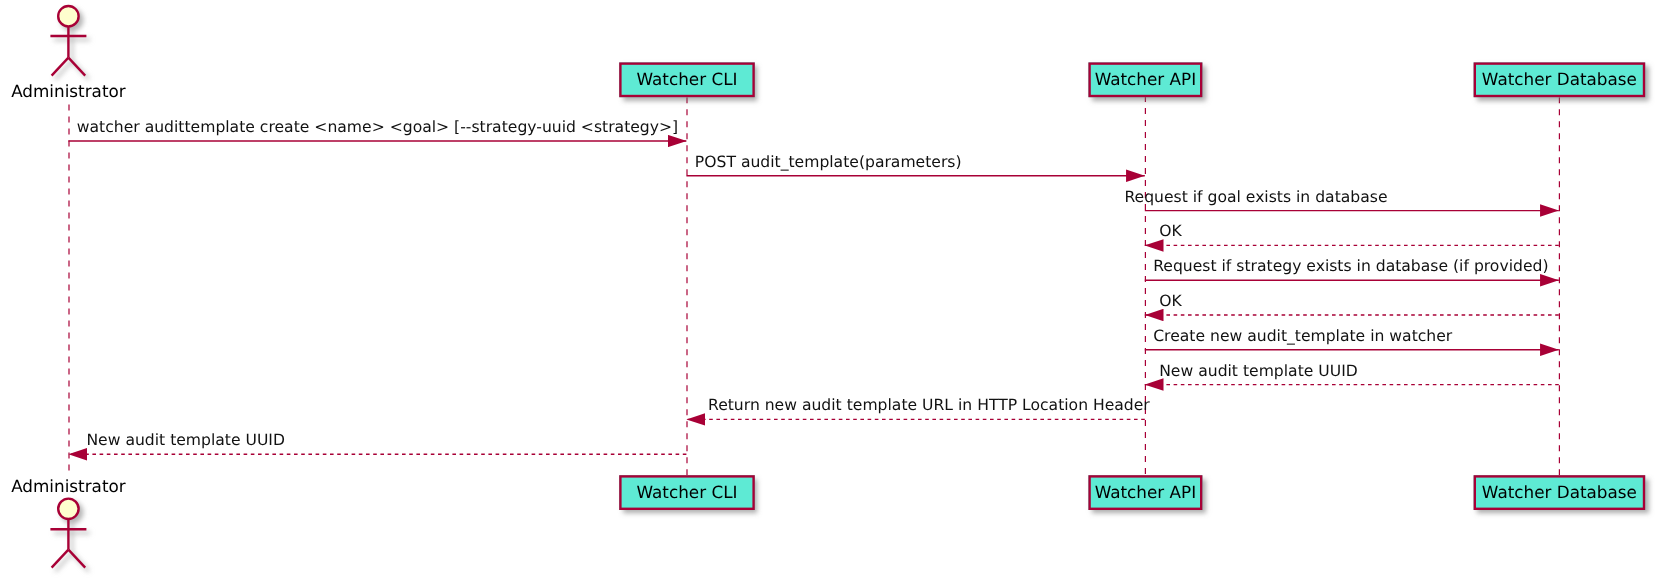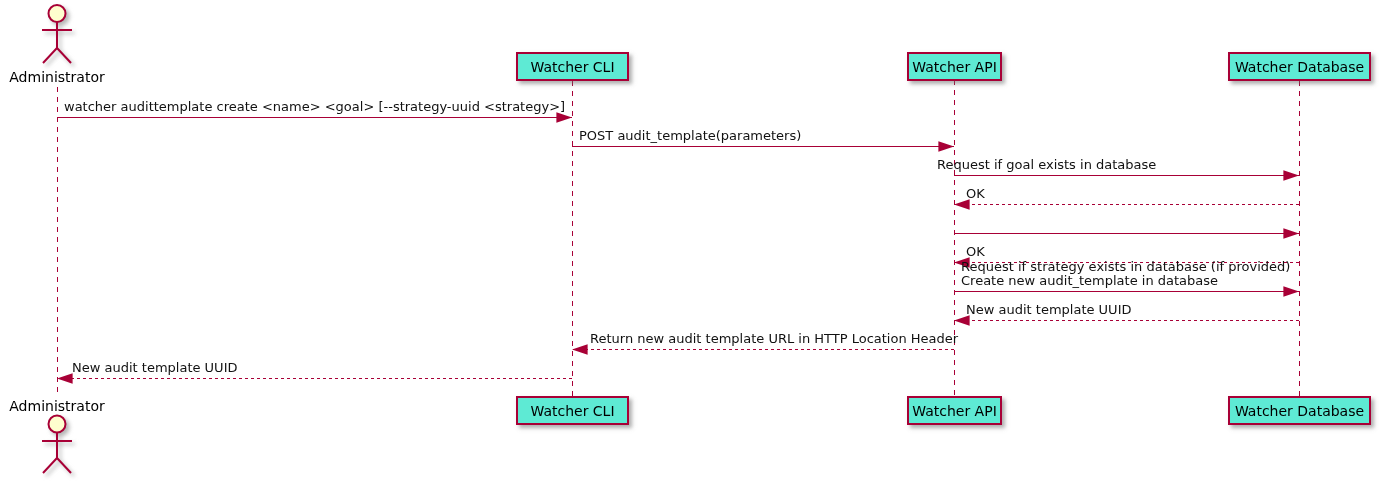--- a/index.html
+++ b/index.html
@@ -110,20 +110,20 @@
     <span>Watcher API</span>
   </div>
   <div class="pbox" style="left:1228px;top:396px;width:143px;height:29px;">
     <span>Watcher Database</span>
   </div>
 
   <div class="msg" style="left:579px;top:128px;">POST audit_template(parameters)</div>
   <div class="msg" style="left:64px;top:99px;">watcher audittemplate create &lt;name&gt; &lt;goal&gt; [--strategy-uuid &lt;strategy&gt;]</div>
   <div class="msg" style="left:917px;top:157px;margin-left:20px;">Request if goal exists in database</div>
   <div class="msg" style="left:966px;top:186px;">OK</div>
-  <div class="msg" style="left:961px;top:215px;margin-top:44px;">Request if strategy exists in database (if provided)</div>
+  <div class="msg" style="left:961px;top:215px;">Request if strategy exists in database (if provided)</div>
   <div class="msg" style="left:966px;top:244px;">OK</div>
-  <div class="msg" style="left:961px;top:273px;">Create new audit_template in database</div>
+  <div class="msg" style="left:961px;top:273px;">Create new audit_template in watcher</div>
   <div class="msg" style="left:966px;top:302px;">New audit template UUID</div>
   <div class="msg" style="left:590px;top:331px;">Return new audit template URL in HTTP Location Header</div>
   <div class="msg" style="left:72px;top:360px;">New audit template UUID</div>
 
 </div>
 
 </body></html>

